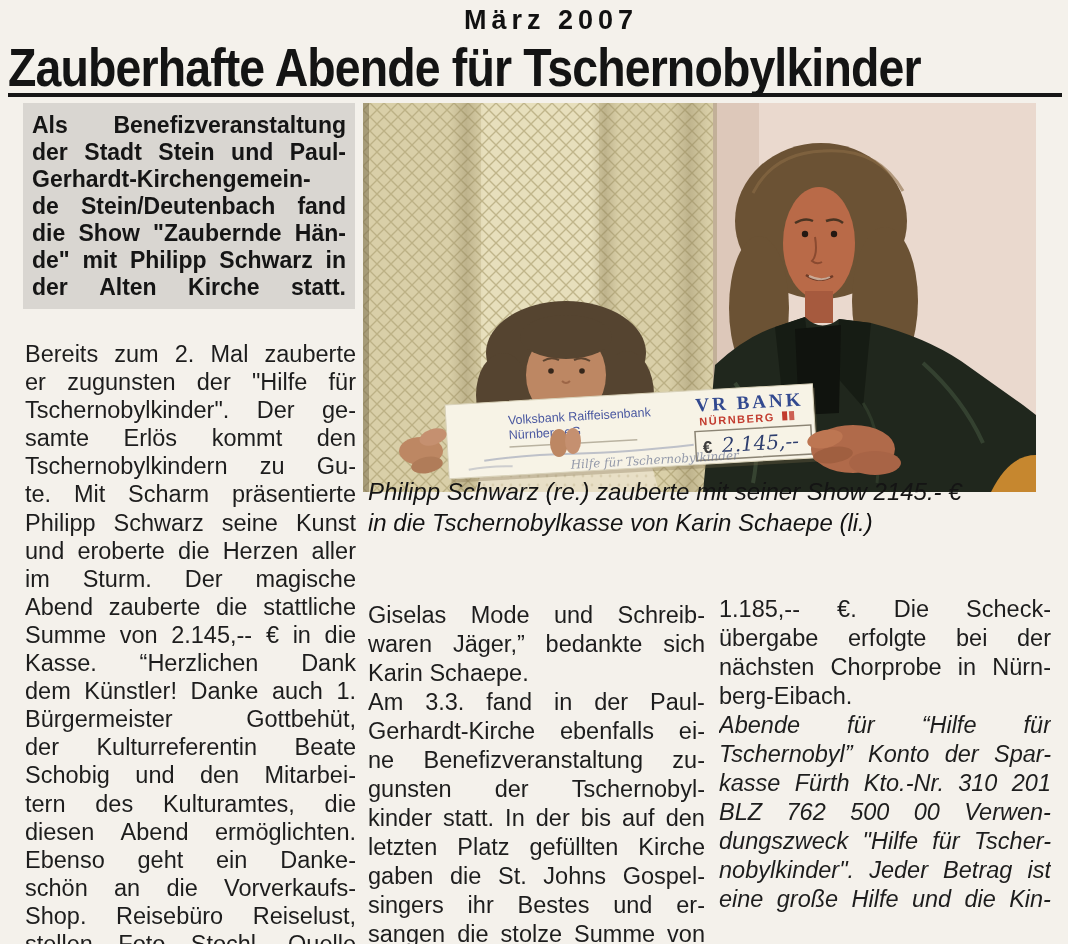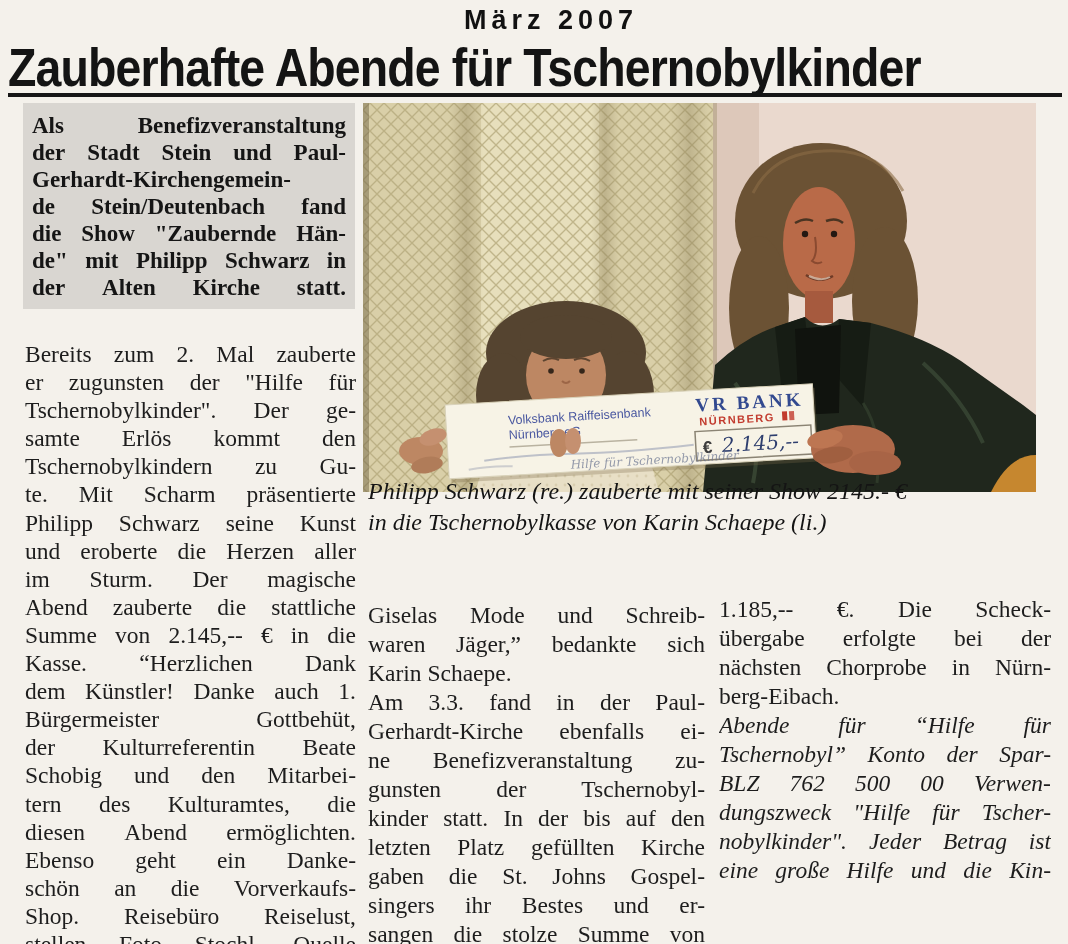--- a/index.html
+++ b/index.html
@@ -24,21 +24,21 @@
   .lead-box{
     position:absolute; left:23px; top:103px; width:332px; height:206px;
     background:#d9d6d1; box-sizing:border-box; padding:9px 9px 0 9px;
     font-weight:bold; font-size:23px; --lh:27px; overflow:hidden; color:#151515;
   }
   .col{position:absolute; overflow:hidden; font-size:23.5px; color:#1d1d1d;}
   .col-left{left:25px; top:340px; width:331px; height:620px;text-align:right; --lh:28.1px;}
   .col-mid{left:368px; top:601px; width:337px; height:349px; --lh:29px;}
   .col-right{left:719px; top:595px; width:332px; height:349px; --lh:29px;}
   .italic-block{font-style:italic;}
-  .jline{height:var(--lh); line-height:var(--lh);font-family:Liberation Serif, serif;}
+  .jline{height:var(--lh); line-height:var(--lh);}
   .jline.just{display:flex; justify-content:space-between;}
   .jline.just span{white-space:pre;}
   .jline.flush{text-align:left; white-space:pre;}
   .photo{
     position:absolute; left:363px; top:103px; width:673px; height:389px;
   }
   .caption{
     position:absolute; left:368px; top:476px; width:668px;
     font-style:italic; font-size:24px; --lh:31px; color:#141414; overflow:hidden;
   }
@@ -446,20 +446,27 @@
           <span>“Hilfe</span>
           <span>für</span>
         </div>
         <div class="jline just">
           <span>Tschernobyl”</span>
           <span>Konto</span>
           <span>der</span>
           <span>Spar-</span>
         </div>
         <div class="jline just">
+          <span>kasse</span>
+          <span>Fürth</span>
+          <span>Kto.-Nr.</span>
+          <span>310</span>
+          <span>201</span>
+        </div>
+        <div class="jline just">
           <span>BLZ</span>
           <span>762</span>
           <span>500</span>
           <span>00</span>
           <span>Verwen-</span>
         </div>
         <div class="jline just">
           <span>dungszweck</span>
           <span>"Hilfe</span>
           <span>für</span>

